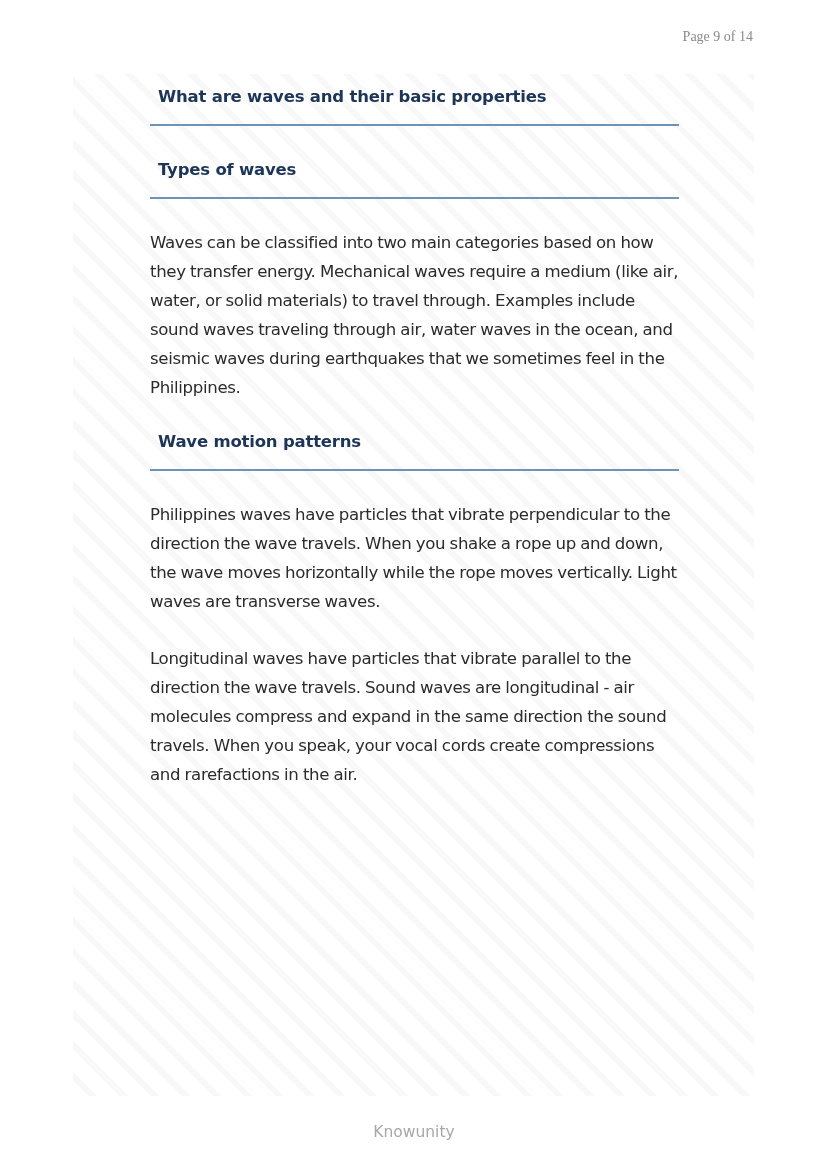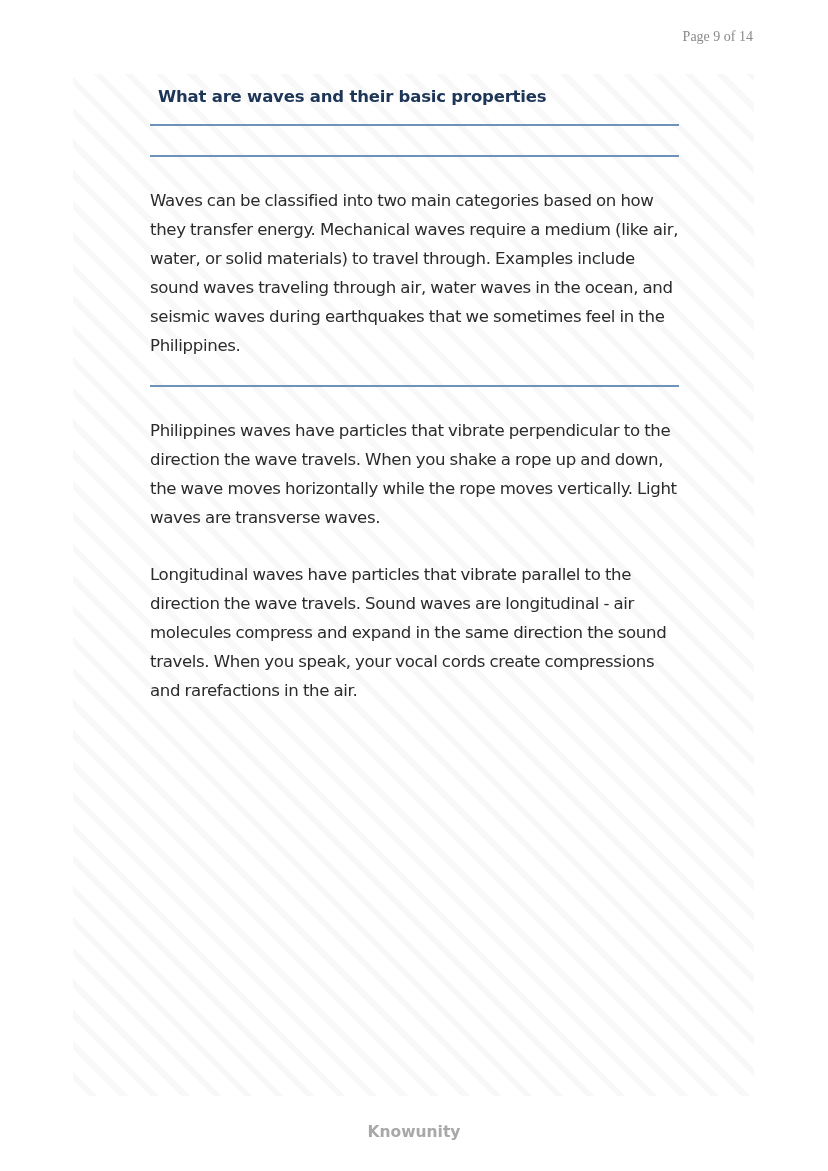--- a/index.html
+++ b/index.html
@@ -72,43 +72,44 @@
   }
   .footer-brand {
     position: absolute;
     top: 1123px;
     left: 0;
     width: 828px;
     text-align: center;
     font-family: "DejaVu Sans", sans-serif;
     font-size: 15.5px;
     color: #a8a8a8;
-    font-weight: bold;
   }
 </style>
 </head>
 <body>
 
 <div class="page-number">Page 9 of 14</div>
 
 <div class="striped-bg"></div>
 
 <div class="content">
 
   <div>
     <h2 class="section-heading">What are waves and their basic properties</h2>
     <div class="rule" style="margin-bottom:29px;"></div>
   </div>
 
   <div style="margin-top:25px;">
+    <h2 class="section-heading">Types of waves</h2>
     <div class="rule" style="margin-bottom:29px;"></div>
     <p class="para">Waves can be classified into two main categories based on how they transfer energy. Mechanical waves require a medium (like air, water, or solid materials) to travel through. Examples include sound waves traveling through air, water waves in the ocean, and seismic waves during earthquakes that we sometimes feel in the Philippines.</p>
   </div>
 
   <div style="margin-top:25px;">
+    <h2 class="section-heading">Wave motion patterns</h2>
     <div class="rule" style="margin-bottom:29px;"></div>
     <p class="para">Philippines waves have particles that vibrate perpendicular to the direction the wave travels. When you shake a rope up and down, the wave moves horizontally while the rope moves vertically. Light waves are transverse waves.</p>
     <p class="para" style="margin-top:28px;">Longitudinal waves have particles that vibrate parallel to the direction the wave travels. Sound waves are longitudinal - air molecules compress and expand in the same direction the sound travels. When you speak, your vocal cords create compressions and rarefactions in the air.</p>
   </div>
 
 </div>
 
 <div class="footer-brand">Knowunity</div>
 
 </body></html>

